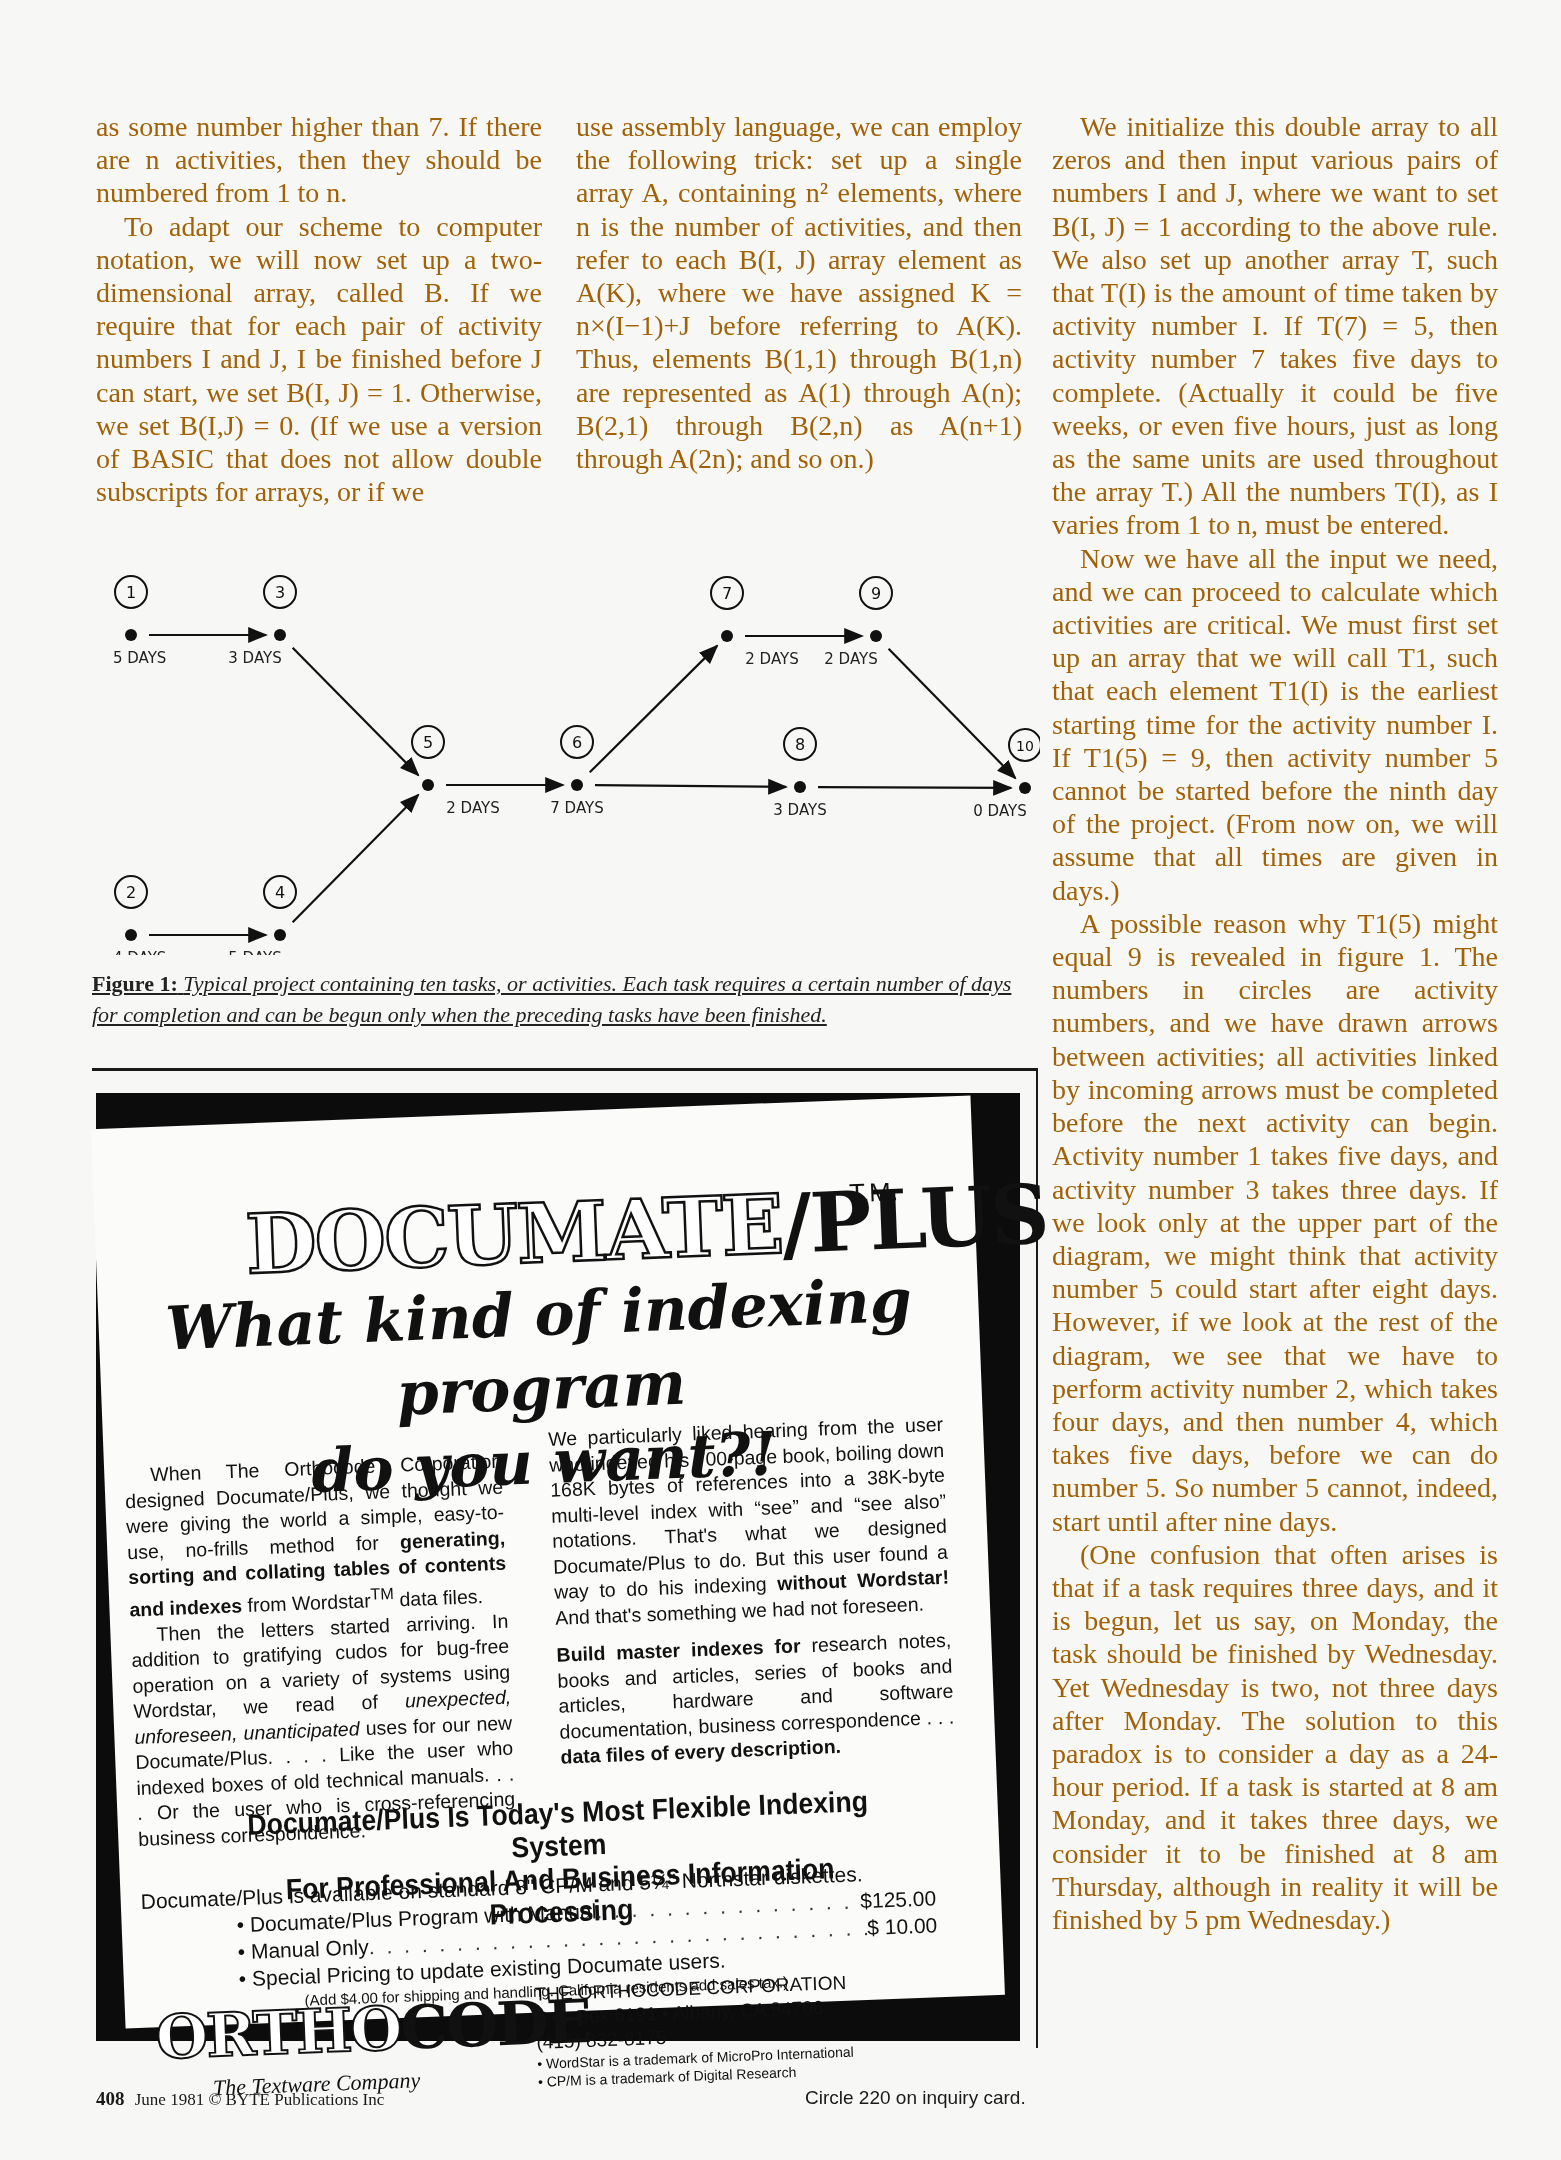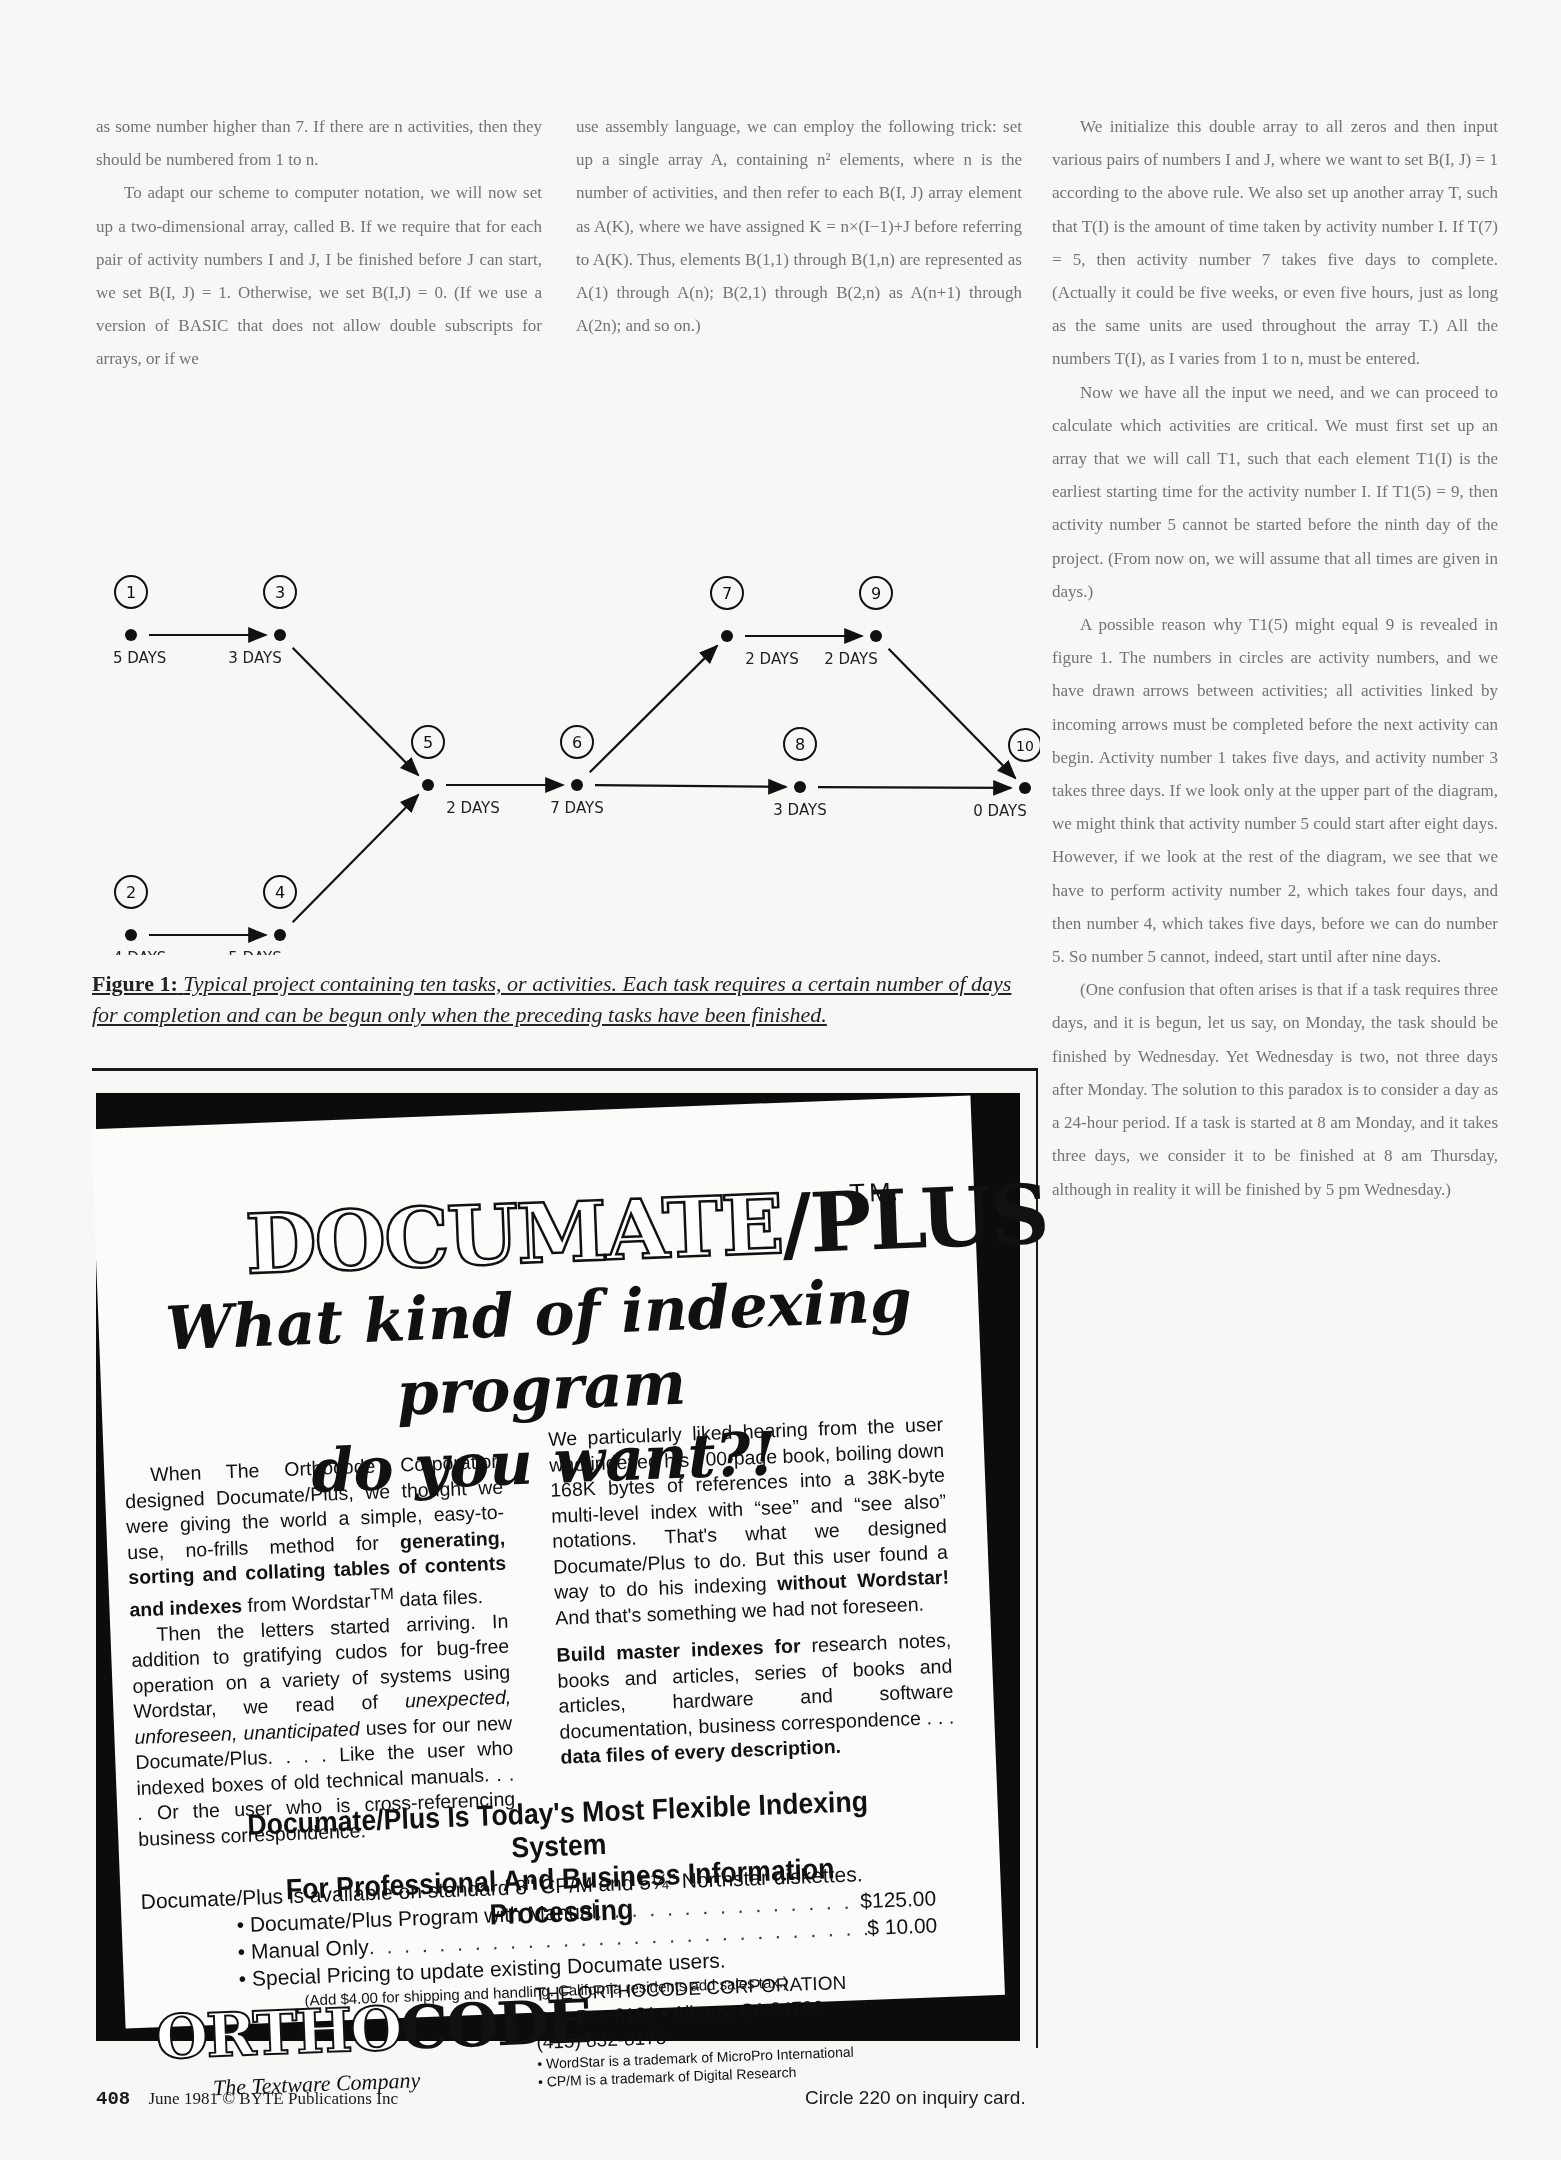--- a/index.html
+++ b/index.html
@@ -2,22 +2,22 @@
 <html><head>
 <meta charset="utf-8">
 <style>
   html, body { margin: 0; padding: 0; }
   body {
     width: 1561px; height: 2160px; position: relative; overflow: hidden;
     background: #f7f7f5; color: #1a1a1a;
     font-family: "Liberation Serif", "DejaVu Serif", serif;
   }
   .col {
-    position: absolute; font-size: 17px; line-height: 33.2px;
-    text-align: justify; color: #737373;
+    position: absolute; font-size: 28px; line-height: 33.2px;
+    text-align: justify; color: #a16207;
   }
   .col p { margin: 0; }
   .col p.indent { text-indent: 28px; }
   #col1 { left: 96px; top: 110px; width: 446px; }
   #col2 { left: 576px; top: 110px; width: 446px; }
   #col3 { left: 1052px; top: 110px; width: 446px; }
 
   
   #figure { position: absolute; left: 90px; top: 555px; width: 950px; height: 400px; }
   #figure svg { position: absolute; left: 0; top: 0; }
@@ -78,21 +78,21 @@
     position: absolute; left: 30px; top: 880px; font-size: 60px; line-height: 1;
     font-family: "DejaVu Serif", serif; font-weight: bold; letter-spacing: -2px;
   }
   .ad-logo .outline { color: #fff; -webkit-text-stroke: 2px #111; }
   .ad-tagline { position: absolute; left: 85px; top: 950px; font-size: 22px; font-style: italic; font-family: "Liberation Serif", serif; }
   .ad-addr { position: absolute; left: 410px; top: 870px; font-size: 19px; line-height: 24px; }
   .ad-addr .tm { font-size: 14px; line-height: 18px; }
 
   
   #footer-left { position: absolute; left: 96px; top: 2088px; font-size: 17px; }
-  #footer-left .pg { font-weight: bold; font-family: Liberation Mono, monospace; font-size: 19px; margin-right: 14px; }
+  #footer-left .pg { font-weight: bold; font-family: Liberation Serif, serif; font-size: 19px; margin-right: 6px; }
   #footer-right { position: absolute; left: 805px; top: 2087px; font-size: 19px; font-family: "Liberation Sans", sans-serif; }
 </style>
 </head>
 <body>
 
 <div id="col1" class="col">
     <p>as some number higher than 7. If there are n activities, then they should be numbered from 1 to n.</p>
     <p class="indent">To adapt our scheme to computer notation, we will now set up a two-dimensional array, called B. If we require that for each pair of activity numbers I and J, I be finished before J can start, we set B(I, J) = 1. Otherwise, we set B(I,J) = 0. (If we use a version of BASIC that does not allow double subscripts for arrays, or if we</p>
   </div>
 <div id="col2" class="col">

